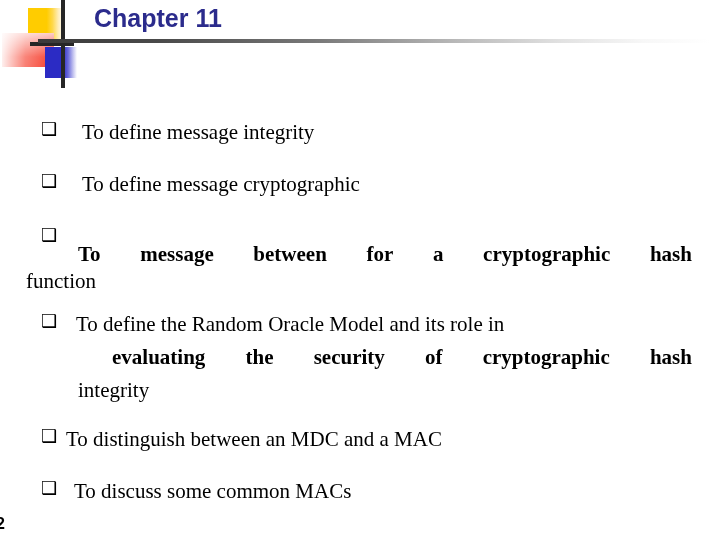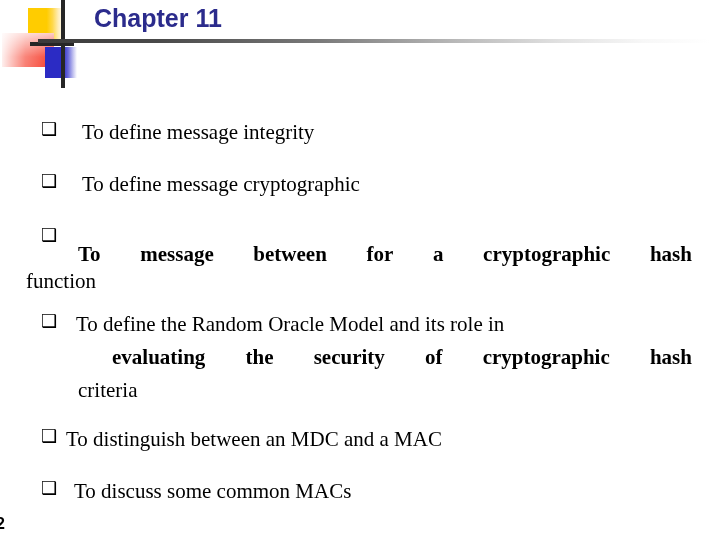--- a/index.html
+++ b/index.html
@@ -184,21 +184,21 @@
         <div class="bullet-glyph" style="left: 41px; top: 208px;">❑</div>
         <div class="bullet-line" style="left: 76px; top: 210px; text-align: right;">To define the Random Oracle Model and its role in</div>
         <div class="just-line" style="left: 112px; top: 243px; width: 580px;">
           <span>evaluating</span>
           <span>the</span>
           <span>security</span>
           <span>of</span>
           <span>cryptographic</span>
           <span>hash</span>
         </div>
-        <div class="bullet-line" style="left: 78px; top: 276px;">criteria</div>
+        <div class="bullet-line" style="left: 78px; top: 276px;">integrity</div>
       </div>
       <div class="bullet-item">
         <div class="bullet-glyph" style="left: 41px; top: 323px;">❑</div>
         <div class="bullet-line" style="left: 66px; top: 325px;">To distinguish between an MDC and a MAC</div>
       </div>
       <div class="bullet-item">
         <div class="bullet-glyph" style="left: 41px; top: 375px;">❑</div>
         <div class="bullet-line" style="left: 74px; top: 377px;">To discuss some common MACs</div>
       </div>
     </div>

